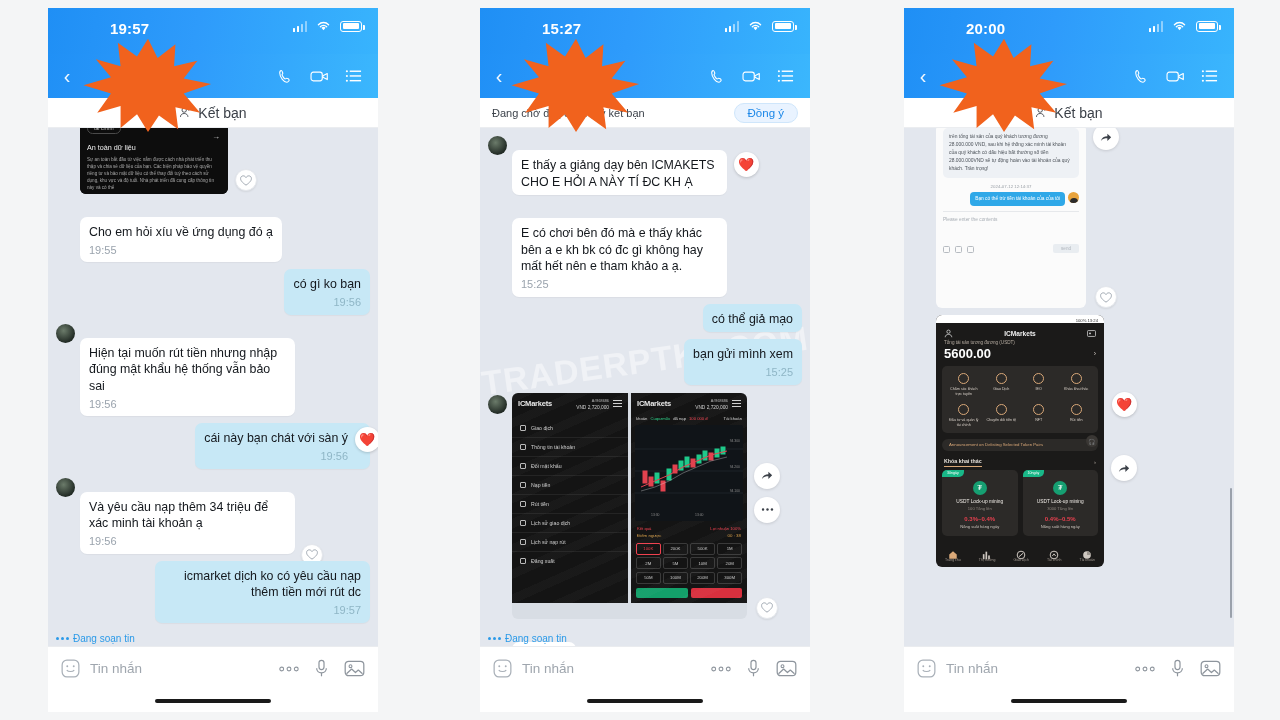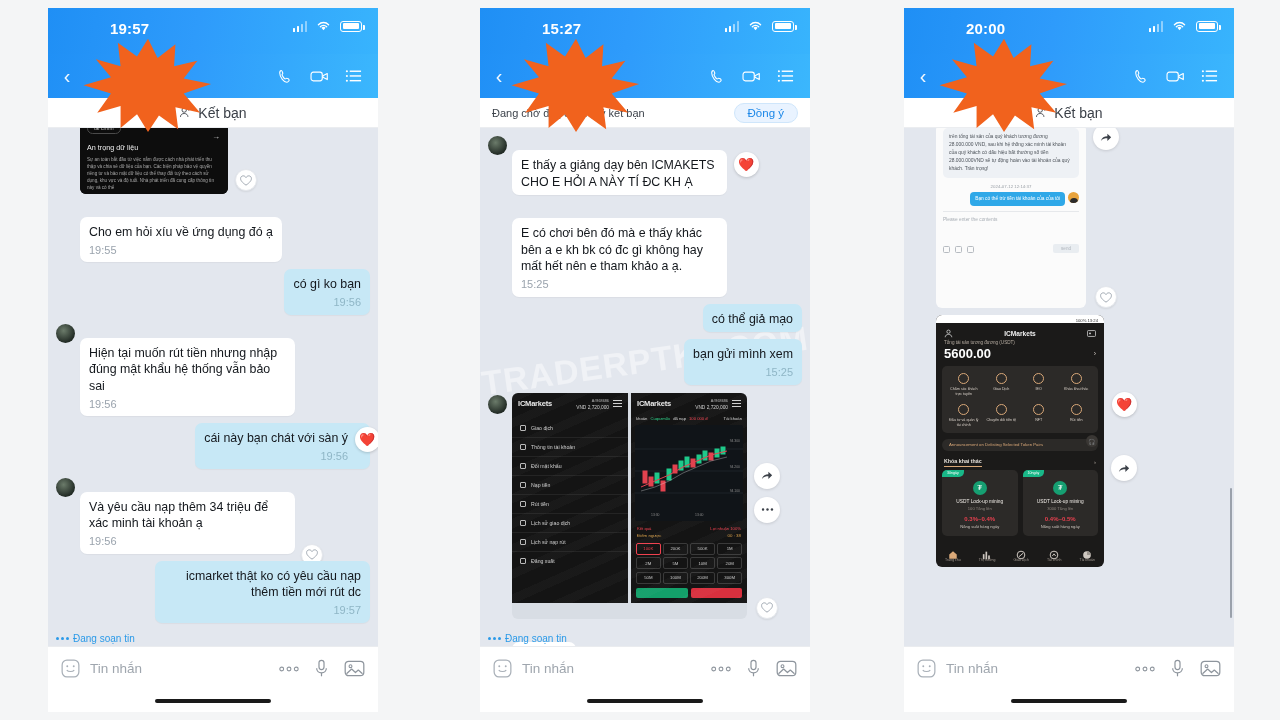--- a/index.html
+++ b/index.html
@@ -266,21 +266,21 @@
       <span class="fb-label">Kết bạn</span>
     </div>
 
     <div class="chat">
 
       <div class="row in" style="margin-top:-24px;">
         <div class="avatar" style="visibility:hidden"></div>
         <div class="imgcard">
           <div class="ds">
             <span class="ds-chip">tài chính</span>
-            <div class="ds-t">An trọng dữ liệu</div>
+            <div class="ds-t">An toàn dữ liệu</div>
             <div class="ds-arrow">→</div>
             <div class="ds-b">Sự an toàn bắt đầu từ việc nắm được cách nhà phát triển thu thập và chia sẻ dữ liệu của bạn. Các biện pháp bảo vệ quyền riêng tư và bảo mật dữ liệu có thể thay đổi tuỳ theo cách sử dụng, khu vực và độ tuổi. Nhà phát triển đã cung cấp thông tin này và có thể</div>
           </div>
         </div>
         <div class="sidecol">
           <div class="heartout" style="margin-top:56px">
               <svg width="12" height="11" viewBox="0 0 14 13">
                 <path d="M7 12C2 8.6.6 6.2.6 4.2.6 2.3 2 1 3.7 1 5 1 6.3 1.8 7 3 7.7 1.8 9 1 10.3 1 12 1 13.4 2.3 13.4 4.2c0 2-1.4 4.4-6.4 7.8z" fill="none" stroke="#9aa2ac" stroke-width="1.1"></path>
               </svg>
             </div>
@@ -327,21 +327,21 @@
               <svg width="12" height="11" viewBox="0 0 14 13">
                 <path d="M7 12C2 8.6.6 6.2.6 4.2.6 2.3 2 1 3.7 1 5 1 6.3 1.8 7 3 7.7 1.8 9 1 10.3 1 12 1 13.4 2.3 13.4 4.2c0 2-1.4 4.4-6.4 7.8z" fill="none" stroke="#9aa2ac" stroke-width="1.1"></path>
               </svg>
             </div>
         </div>
       </div>
 
 
       <div class="row out">
         <div class="bubble out">
-          <span>icmarket thật ko có yêu cầu nạp thêm tiền mới rút dc</span>
+          <span>icmarket dịch ko có yêu cầu nạp thêm tiền mới rút dc</span>
           <span class="time">19:57</span>
         </div>
       </div>
 
       <div class="typing">
         <span class="dots">
             <i></i>
             <i></i>
             <i></i>
           </span>

